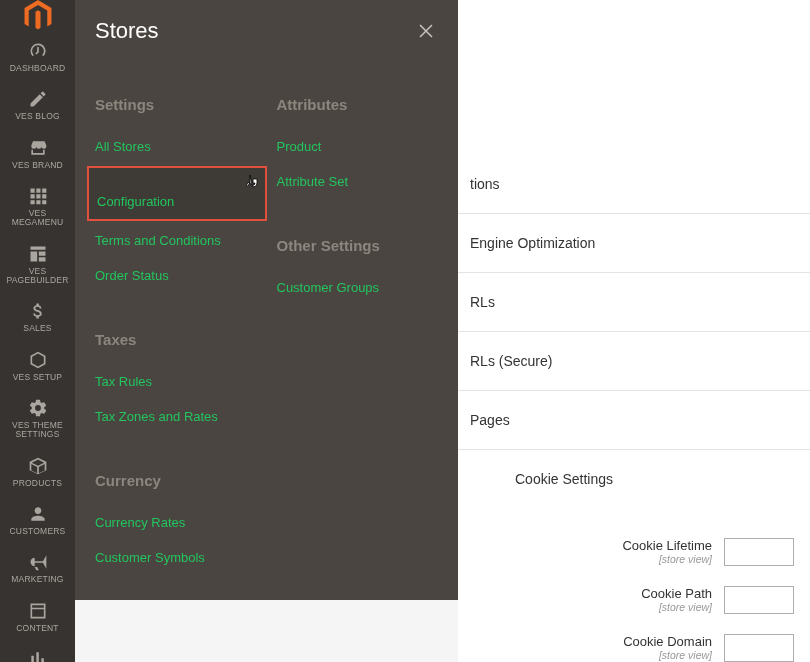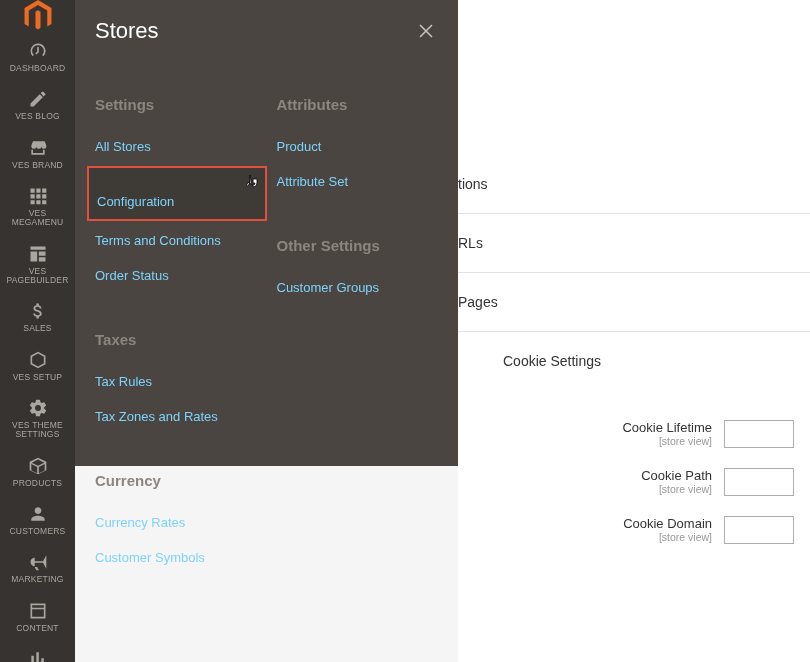--- a/index.html
+++ b/index.html
@@ -8,48 +8,48 @@
     
     .rail { position: absolute; left: 0; top: 0; width: 75px; height: 662px; background: #373330; display: flex; flex-direction: column; align-items: center; padding-top: 0; }
     .rail-logo { width: 75px; height: 58px; display: flex; align-items: center; justify-content: center; background: #373330; }
     .rail-logo svg { width: 28px; height: 32px; }
     .rail-item { width: 59px; padding: 9px 0 7px; display: flex; flex-direction: column; align-items: center; color: #aaa69f; cursor: pointer; }
     .rail-item .icon { width: 20px; height: 20px; display: flex; align-items: center; justify-content: center; margin-bottom: 3px; }
     .rail-item .icon svg { width: 20px; height: 20px; fill: #aaa69f; }
     .rail-item-label { font-size: 8.5px; letter-spacing: 0.2px; text-align: center; color: #aaa69f; line-height: 1.1; }
 
     
-    .flyout { position: absolute; left: 75px; top: 0; width: 383px; height: 466px; background: #4a4540; color: #fff; padding: 0; }
+    .flyout { position: absolute; left: 75px; top: 0; width: 383px; height: 600px; background: #4a4540; color: #fff; padding: 0; }
     .flyout-header { display: flex; align-items: center; justify-content: space-between; padding: 18px 22px 14px 20px; }
     .flyout-title { font-size: 22px; font-weight: 400; color: #fff; }
     .flyout-close { width: 20px; height: 20px; display: flex; align-items: center; justify-content: center; cursor: pointer; }
     .flyout-close svg { width: 14px; height: 14px; stroke: #c8c4bd; stroke-width: 1.5; fill: none; }
 
     .flyout-cols { display: flex; padding: 30px 20px 0 20px; gap: 20px; }
     .flyout-col { flex: 1; }
     .flyout-heading { font-size: 15px; color: #8c867e; font-weight: 600; margin-bottom: 18px; margin-top: 8px; }
     .flyout-heading.mt { margin-top: 40px; }
-    .flyout-link { display: block; font-size: 13px; color: #7dd3fc; padding: 8px 0; margin-bottom: 4px; cursor: pointer; }
+    .flyout-link { display: block; font-size: 13px; color: #22c55e; padding: 8px 0; margin-bottom: 4px; cursor: pointer; }
     .flyout-link.highlight { border: 2px solid #e14f3d; padding: 26px 12px 10px 8px; margin-left: -8px; margin-right: -10px; background: #3e3a35; margin-bottom: 4px; }
 
     
     .cursor { position: absolute; left: 245px; top: 174px; width: 16px; height: 16px; pointer-events: none; }
     .cursor svg { width: 14px; height: 16px; }
 
     
     .main { position: absolute; left: 458px; top: 0; width: 352px; height: 662px; background: #fff; padding: 0; }
     .main-links { padding-top: 155px; }
-    .main-link { font-size: 14px; color: #333; padding: 21px 0 21px 0; border-bottom: 1px solid #e3e3e3; }
+    .main-link { font-size: 14px; color: #333; padding: 21px 0 21px 12px; border-bottom: 1px solid #e3e3e3; }
     .main-link.last { border-bottom: none; margin-left: 45px; }
 
     .cookie-form { padding-top: 30px; }
     .form-row { display: flex; align-items: flex-start; justify-content: flex-end; margin-bottom: 20px; padding-right: 16px; }
     .form-label-wrap { text-align: right; margin-right: 12px; width: 260px; }
     .form-label { font-size: 13px; color: #333; }
-    .form-scope { font-size: 10.5px; color: #999; display: block; }
+    .form-scope { font-size: 10.5px; color: #999; display: block; font-style: italic; }
     .form-input { width: 70px; height: 28px; border: 1px solid #adadad; background: #fff; padding: 0 6px; font-size: 13px; color: #333; }
   </style>
 </head>
 <body>
 
 <div class="rail">
   <div class="rail-logo">
     <svg viewBox="0 0 32 38">
         <path fill="#ed6b22" d="M16 0 L32 9.5 L32 28.5 L27 31.5 L27 12.5 L16 6 L5 12.5 L5 31.5 L0 28.5 L0 9.5 Z M13 14 L13 33 L16 35 L19 33 L19 14 L16 12.2 Z"></path>
       </svg>
@@ -198,21 +198,23 @@
 
 <div class="cursor">
   <svg viewBox="0 0 14 16">
       <path fill="#fff" stroke="#000" stroke-width="0.8" d="M5 1 L5 10 L3 8 L1.5 11.5 L3 12.2 L4.5 9 L7 11 Z M8 5 h4 v4 a4 4 0 0 1 -4 4 v-2 a2 2 0 0 0 2-2 h-2 Z"></path>
     </svg>
 </div>
 
 <div class="main">
   <div class="main-links">
     <div class="main-link">tions</div>
+    <div class="main-link">Engine Optimization</div>
     <div class="main-link">RLs</div>
+    <div class="main-link">RLs (Secure)</div>
     <div class="main-link">Pages</div>
     <div class="main-link last">Cookie Settings</div>
   </div>
   <div class="cookie-form">
     <div class="form-row">
       <div class="form-label-wrap">
         <span class="form-label">Cookie Lifetime</span>
         <span class="form-scope">[store view]</span>
       </div>
       <input class="form-input" value="" style="">

